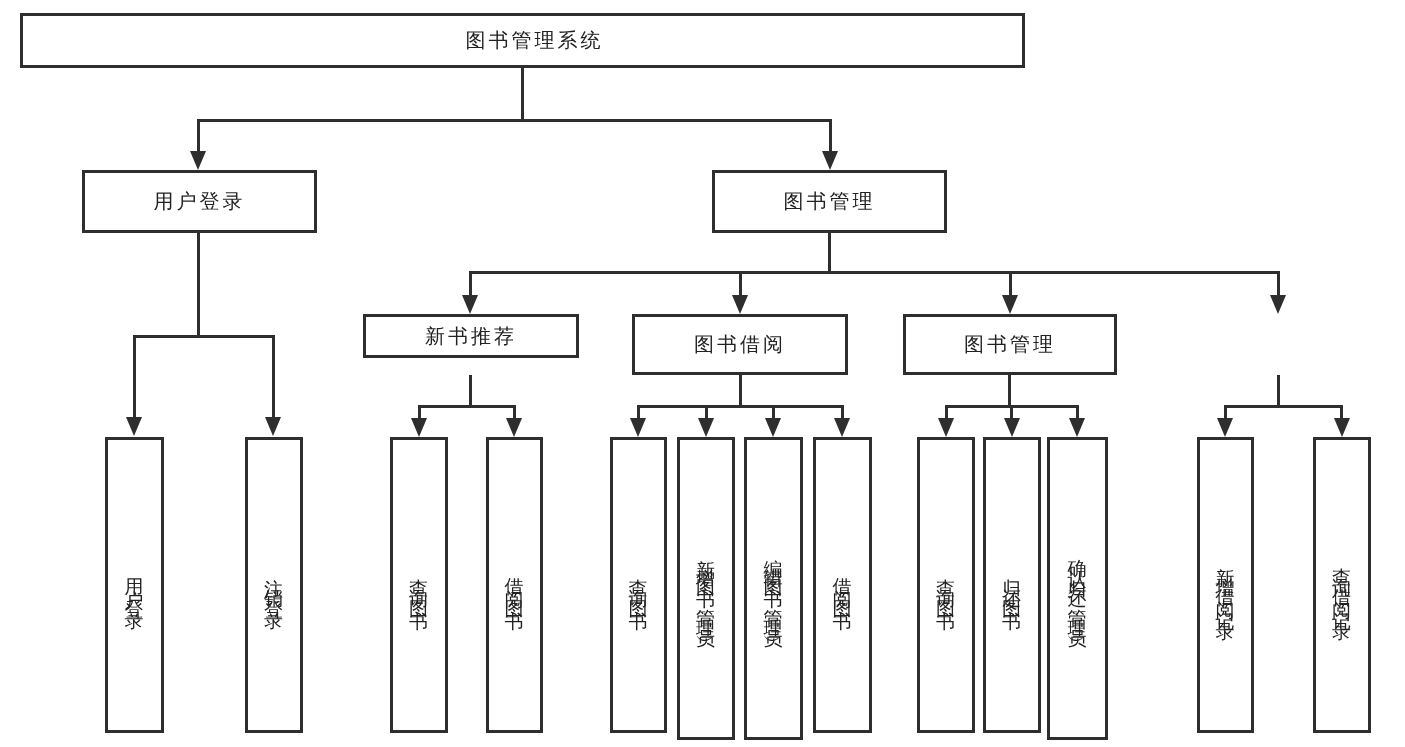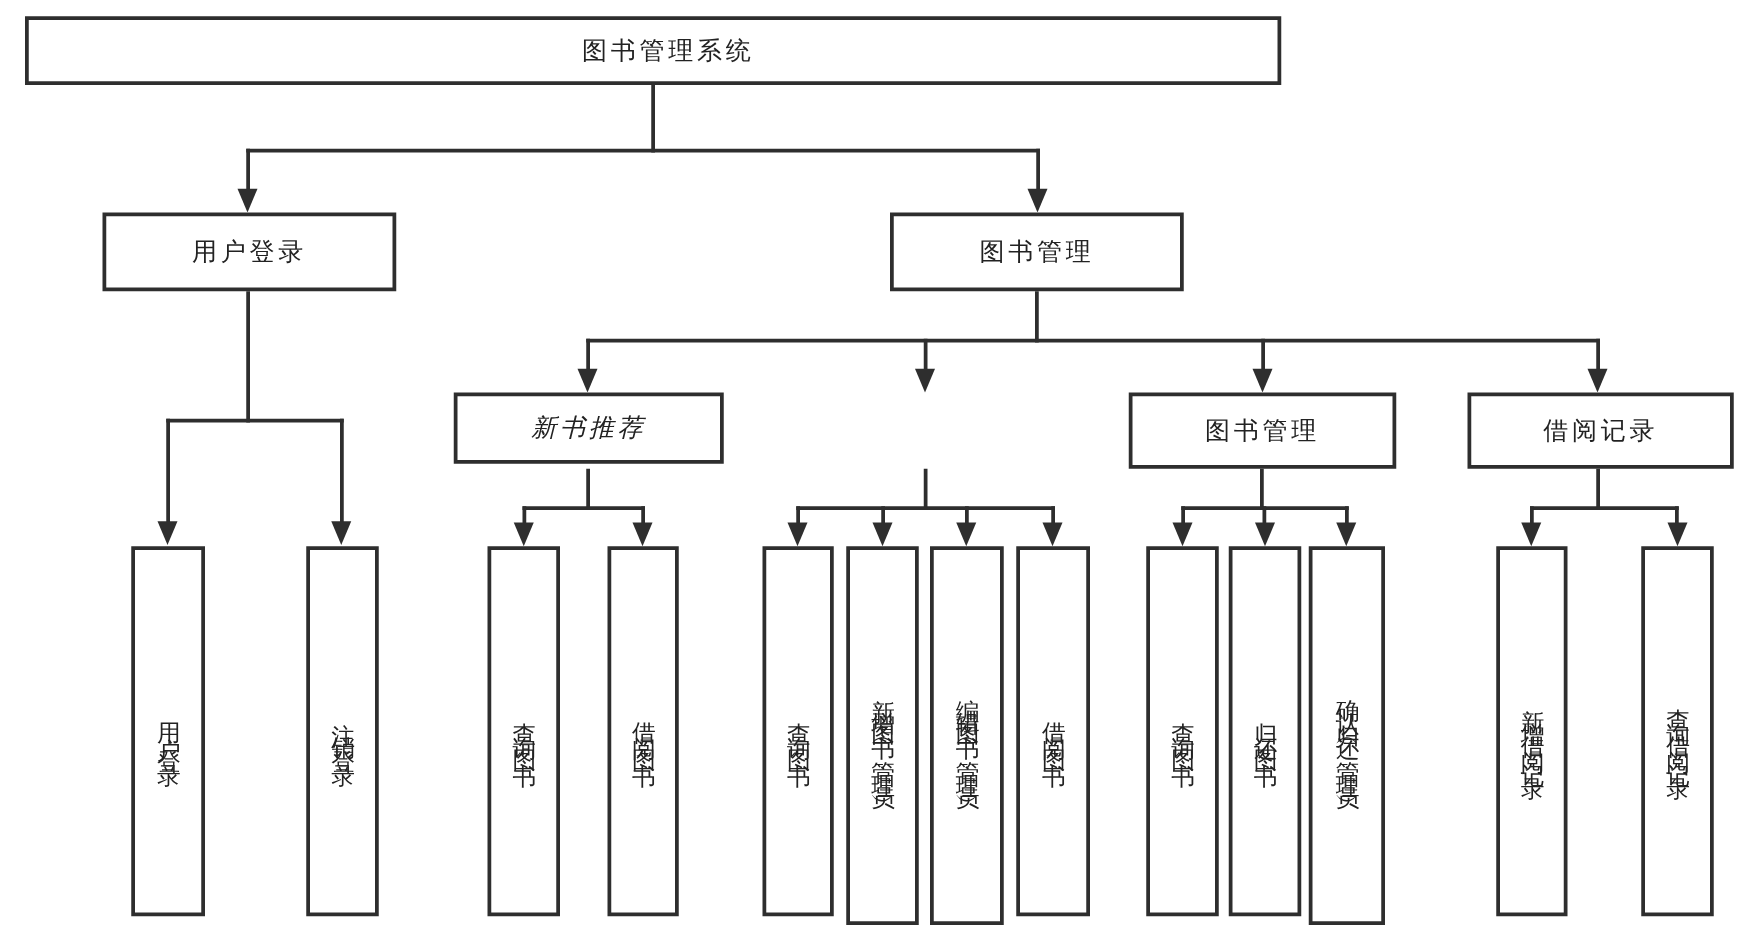--- a/index.html
+++ b/index.html
@@ -85,28 +85,28 @@
   <div class="hline" style="left:469px; top:271px; width:811px;"></div>
   <div class="vline" style="left:469px; top:271px; height:26px;"></div>
   <div class="ah" style="left:462px; top:295px;"></div>
   <div class="vline" style="left:739px; top:271px; height:26px;"></div>
   <div class="ah" style="left:732px; top:295px;"></div>
   <div class="vline" style="left:1009px; top:271px; height:26px;"></div>
   <div class="ah" style="left:1002px; top:295px;"></div>
   <div class="vline" style="left:1277px; top:271px; height:26px;"></div>
   <div class="ah" style="left:1270px; top:295px;"></div>
 
-  <div class="box" style="left:363px; top:314px; width:216px; height:57px;font-style:italic;">
+  <div class="box" style="left:363px; top:314px; width:216px; height:44px;">
     <span class="h-label">新书推荐</span>
+  </div>
+  <div class="box" style="left:632px; top:314px; width:216px; height:61px;">
+    <span class="h-label">图书借阅</span>
   </div>
   <div class="box" style="left:903px; top:314px; width:214px; height:61px;">
     <span class="h-label">图书管理</span>
-  </div>
-  <div class="box" style="left:1174px; top:314px; width:213px; height:61px;">
-    <span class="h-label">借阅记录</span>
   </div>
 
   <div class="vline" style="left:469px; top:375px; height:32px;"></div>
   <div class="hline" style="left:418px; top:405px; width:98px;"></div>
   <div class="vline" style="left:418px; top:405px; height:15px;"></div>
   <div class="ah" style="left:411px; top:418px;"></div>
   <div class="vline" style="left:513px; top:405px; height:15px;"></div>
   <div class="ah" style="left:506px; top:418px;"></div>
 
   <div class="vline" style="left:739px; top:375px; height:32px;"></div>

